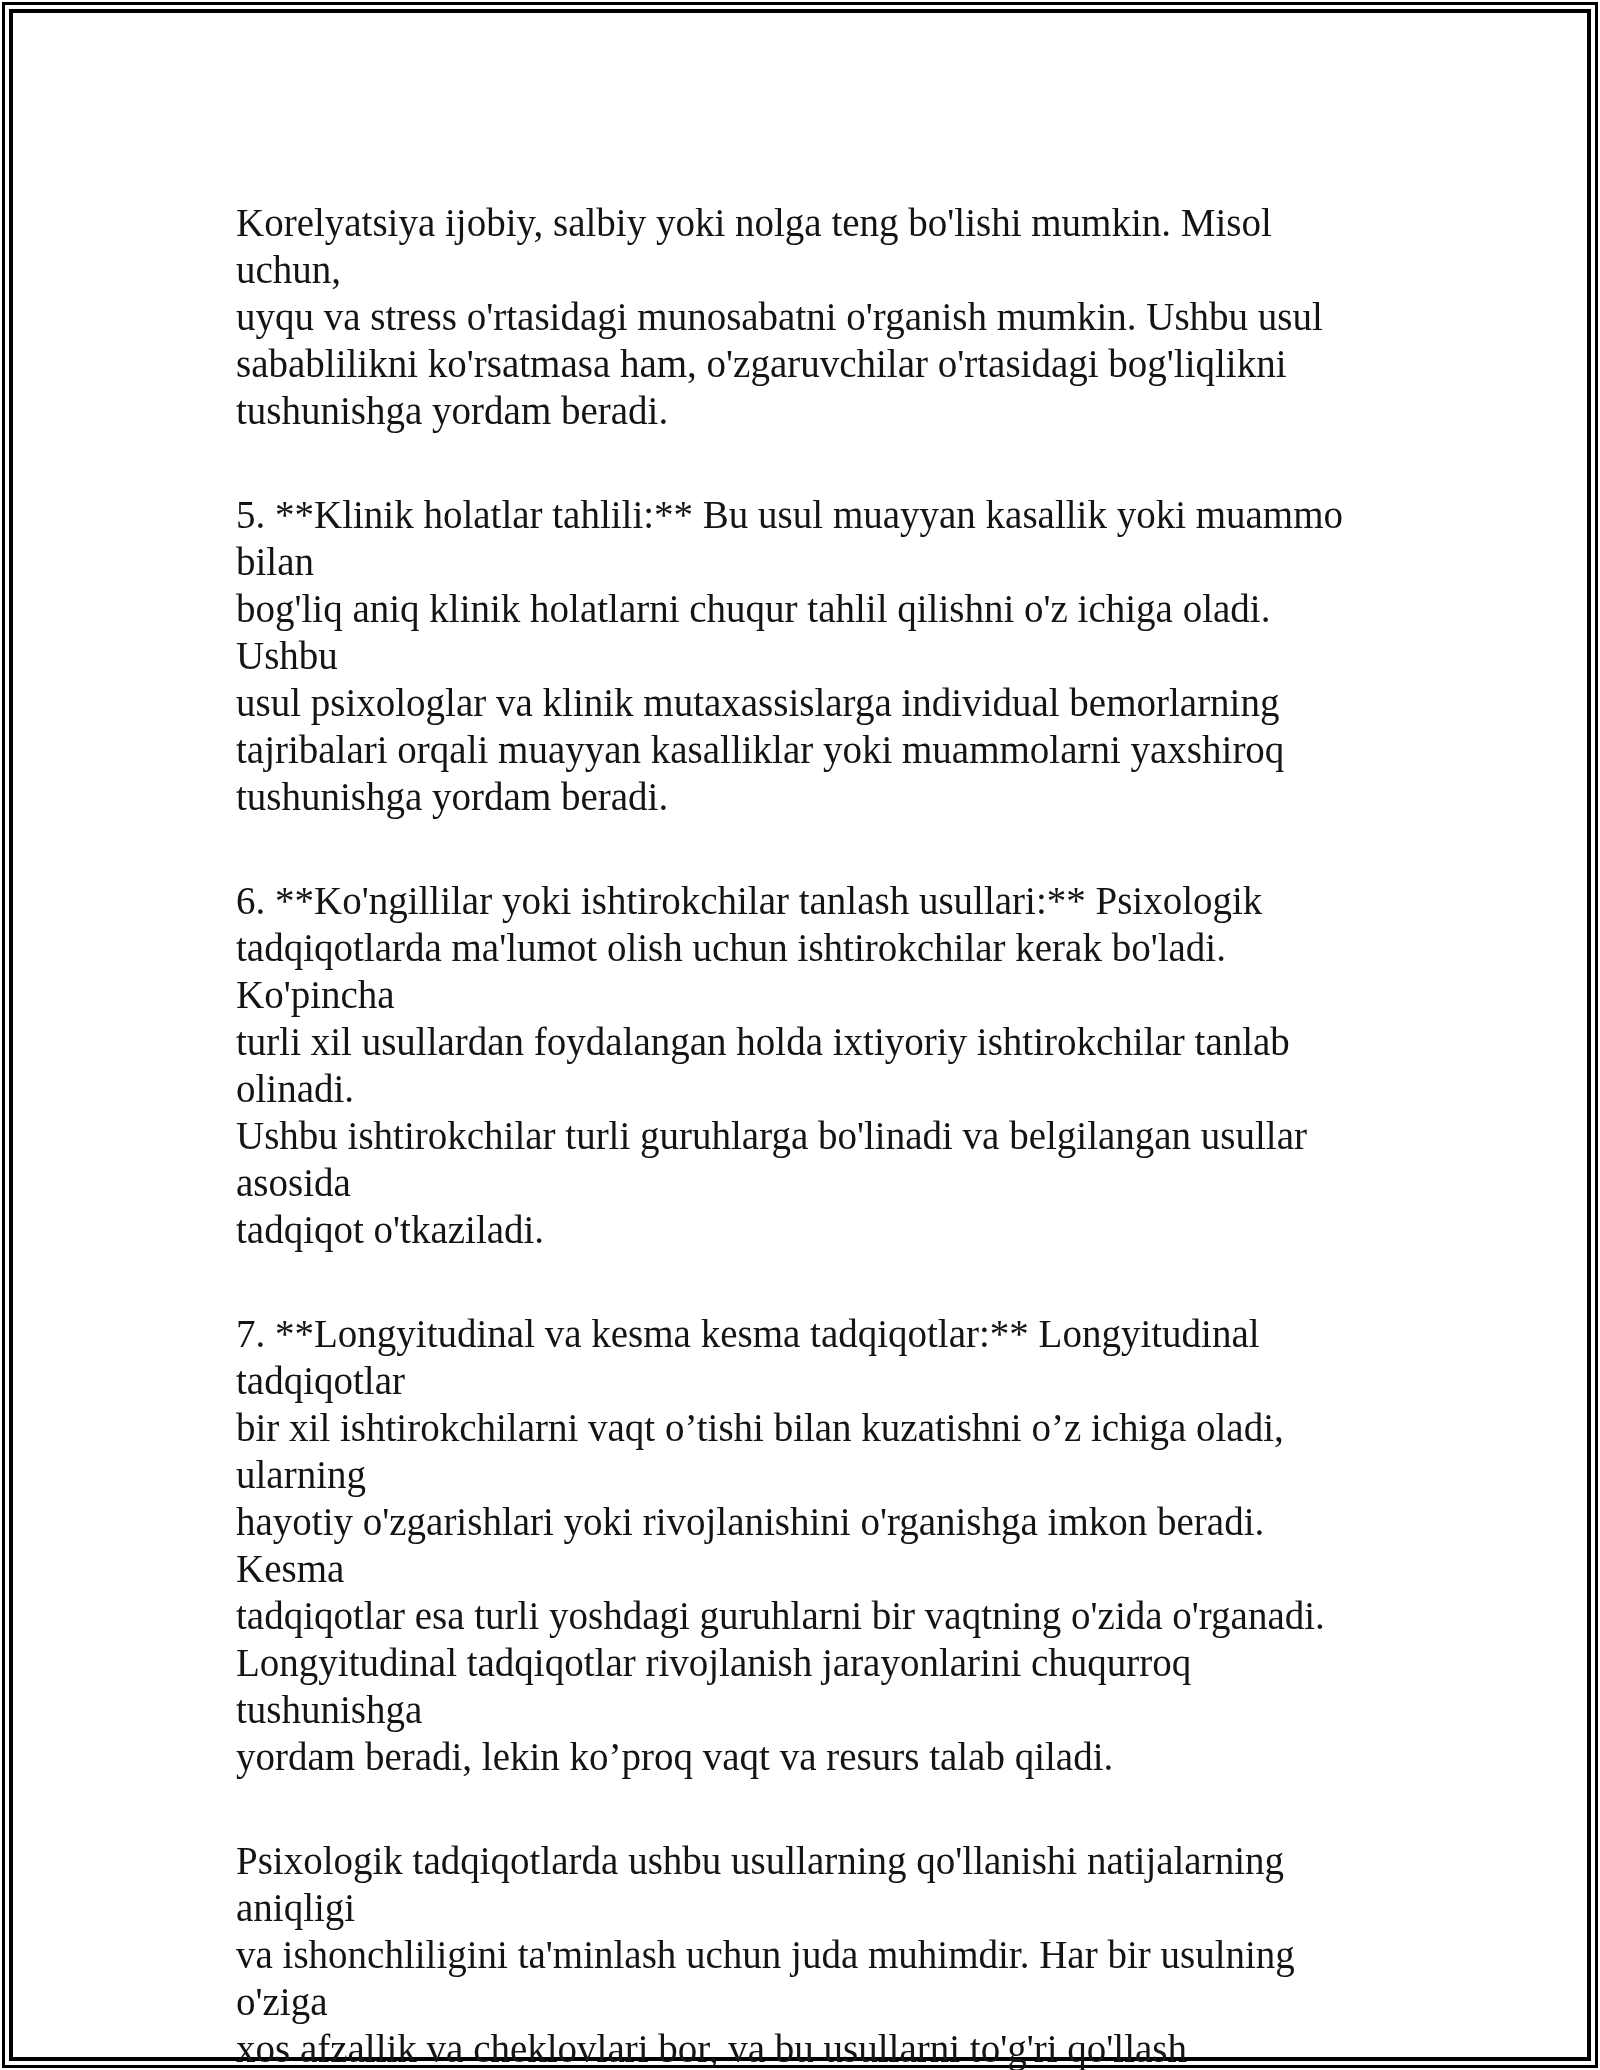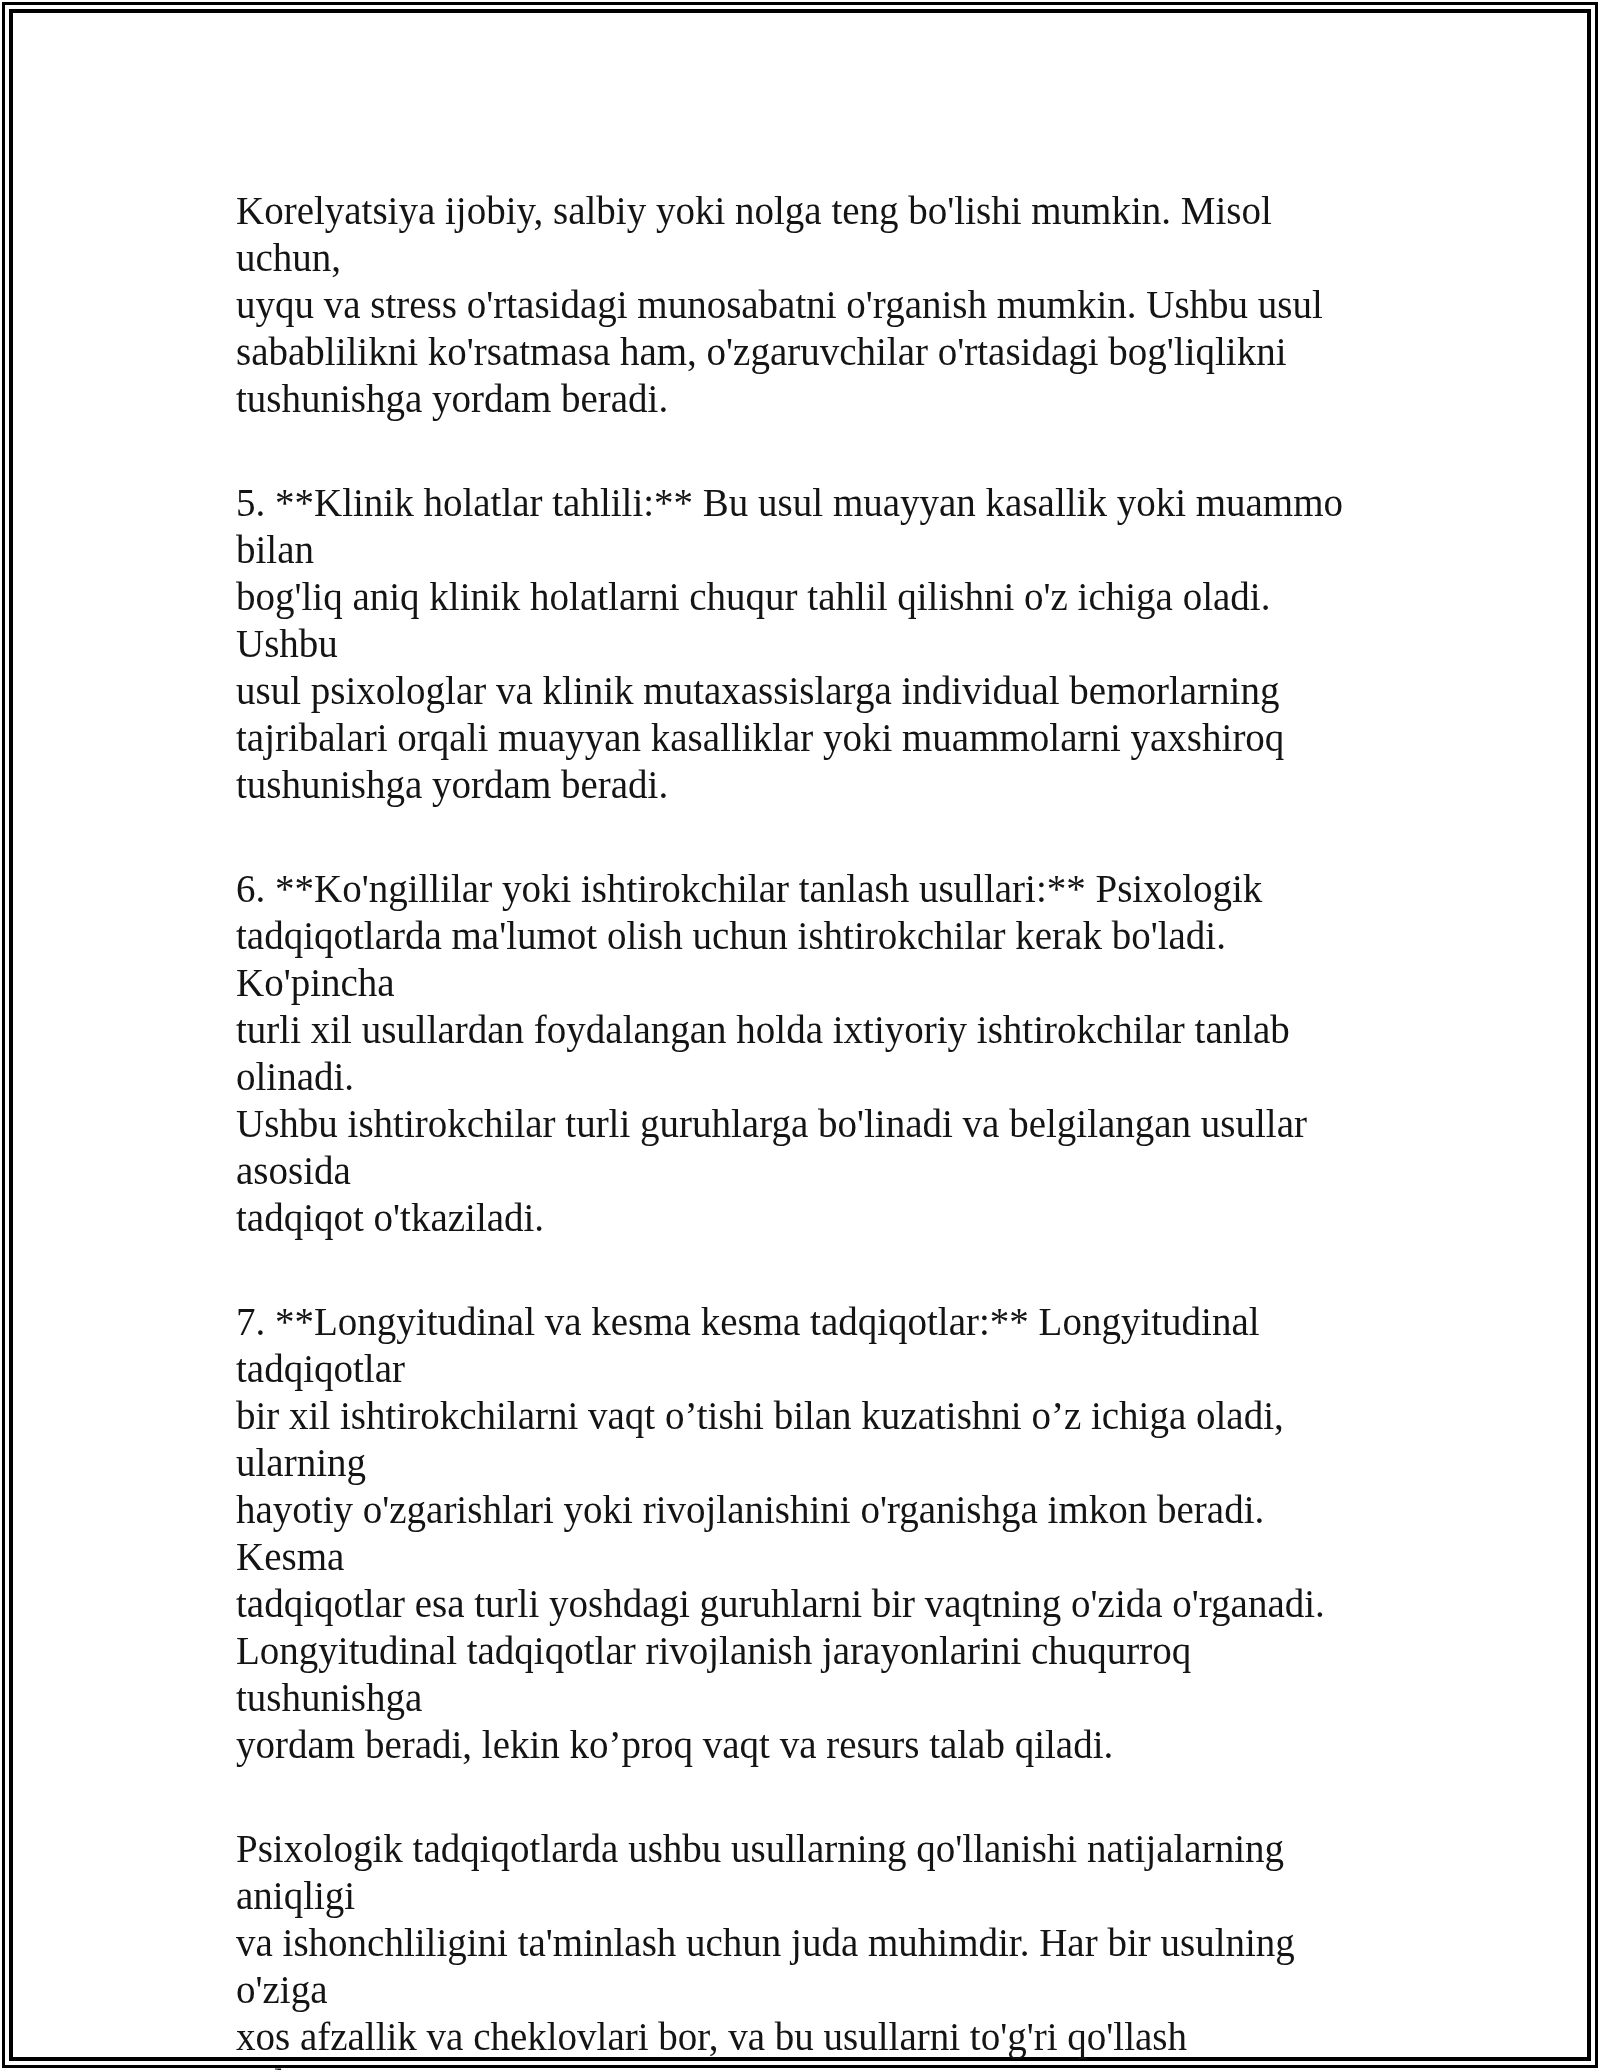--- a/index.html
+++ b/index.html
@@ -31,21 +31,21 @@
     left: 236px;
     top: 183px;
     width: 1145px;
     font-family: "Liberation Serif", "DejaVu Serif", serif;
     font-size: 39px;
     line-height: 47px;
     color: #141414;
     text-align: left;
   }
   .content p {
-    margin: 4px 0 57px 0;
+    margin: 16px 0 57px 0;
     white-space: pre-line;
   }
   .content p:last-child {
     margin-bottom: 0;
   }
 </style>
 </head>
 <body>
 
 <div class="page">

